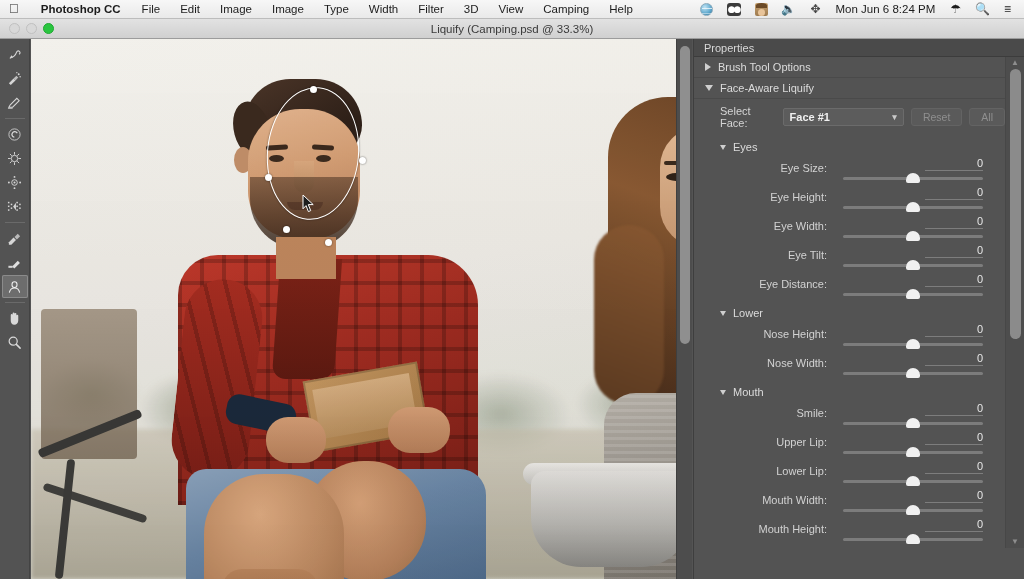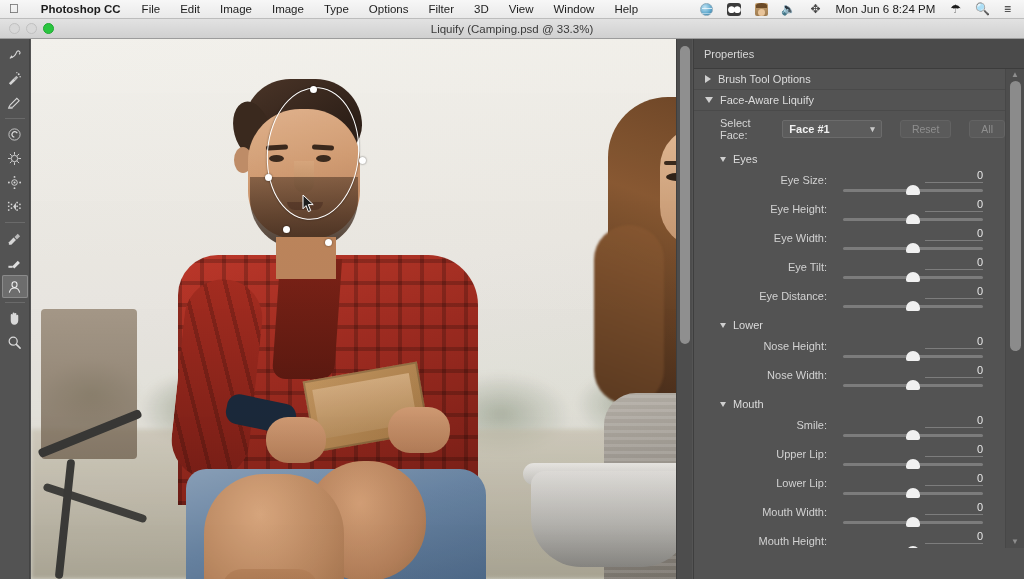--- a/index.html
+++ b/index.html
@@ -210,36 +210,36 @@
   .cv-thumb{ position:absolute; left:3px; top:7px; width:10px; height:298px;
     border-radius:5px; background:#8f8f8f; }
 
   
   .props{
     position:absolute; left:693px; top:0; width:331px; height:540px;
     background:#535353; border-left:1px solid #3e3e3e;
     display:flex; flex-direction:column;
   }
   .props-title{
-    height:30px; background:#4a4a4a; border-bottom:1px solid #3c3c3c;
+    height:18px; background:#4a4a4a; border-bottom:1px solid #3c3c3c;
     display:flex; align-items:center; padding-left:10px;
     font-size:11px; color:#d8d8d8;
   }
   .props-body{ position:relative; flex:1; overflow:hidden; }
   .props-scrollregion{ position:absolute; left:0; top:0; right:19px; bottom:31px; overflow:hidden; }
 
   .sect-head{
     height:21px; display:flex; align-items:center; gap:7px; padding-left:11px;
     font-size:11px; color:#dcdcdc; border-bottom:1px solid #4a4a4a;
   }
   .tri{ width:0;height:0; }
   .tri.closed{ border-left:6px solid #cfcfcf; border-top:4px solid transparent; border-bottom:4px solid transparent;}
   .tri.open{ border-top:6px solid #cfcfcf; border-left:4px solid transparent; border-right:4px solid transparent;}
 
-  .face-row{ display:flex; align-items:center; gap:18px; padding:6px 0 6px 26px; }
+  .face-row{ display:flex; align-items:center; gap:7px; padding:6px 0 6px 26px; }
   .face-lbl{ font-size:11px;color:#d5d5d5; }
   .face-select{
     width:132px; height:18px; background:#5c5c5c; border:1px solid #6b6b6b;
     border-radius:2px; display:flex; align-items:center; padding:0 6px;
     font-size:11px; color:#f0f0f0; font-weight:bold; position:relative;
   }
   .face-select .chev{ margin-left:auto; font-size:9px; color:#c9c9c9; }
   .pbtn{
     height:18px; padding:0 11px; border-radius:3px;
     background:#5a5a5a; border:1px solid #636363;
@@ -287,25 +287,25 @@
 <div id="app">
 
   <div class="menubar">
     <div class="mb-apple"></div>
     <div class="mb-app">Photoshop CC</div>
     <div class="mb-item">File</div>
     <div class="mb-item">Edit</div>
     <div class="mb-item">Image</div>
     <div class="mb-item">Image</div>
     <div class="mb-item">Type</div>
-    <div class="mb-item">Options</div>
+    <div class="mb-item">Width</div>
     <div class="mb-item">Filter</div>
     <div class="mb-item">3D</div>
     <div class="mb-item">View</div>
-    <div class="mb-item">Window</div>
+    <div class="mb-item">Camping</div>
     <div class="mb-item">Help</div>
 
     <div class="mb-right">
       <div class="mb-ic">
           <span class="ic-globe"></span>
         </div>
       <div class="mb-ic">
           <span class="ic-cc">●●</span>
         </div>
       <div class="mb-ic">

